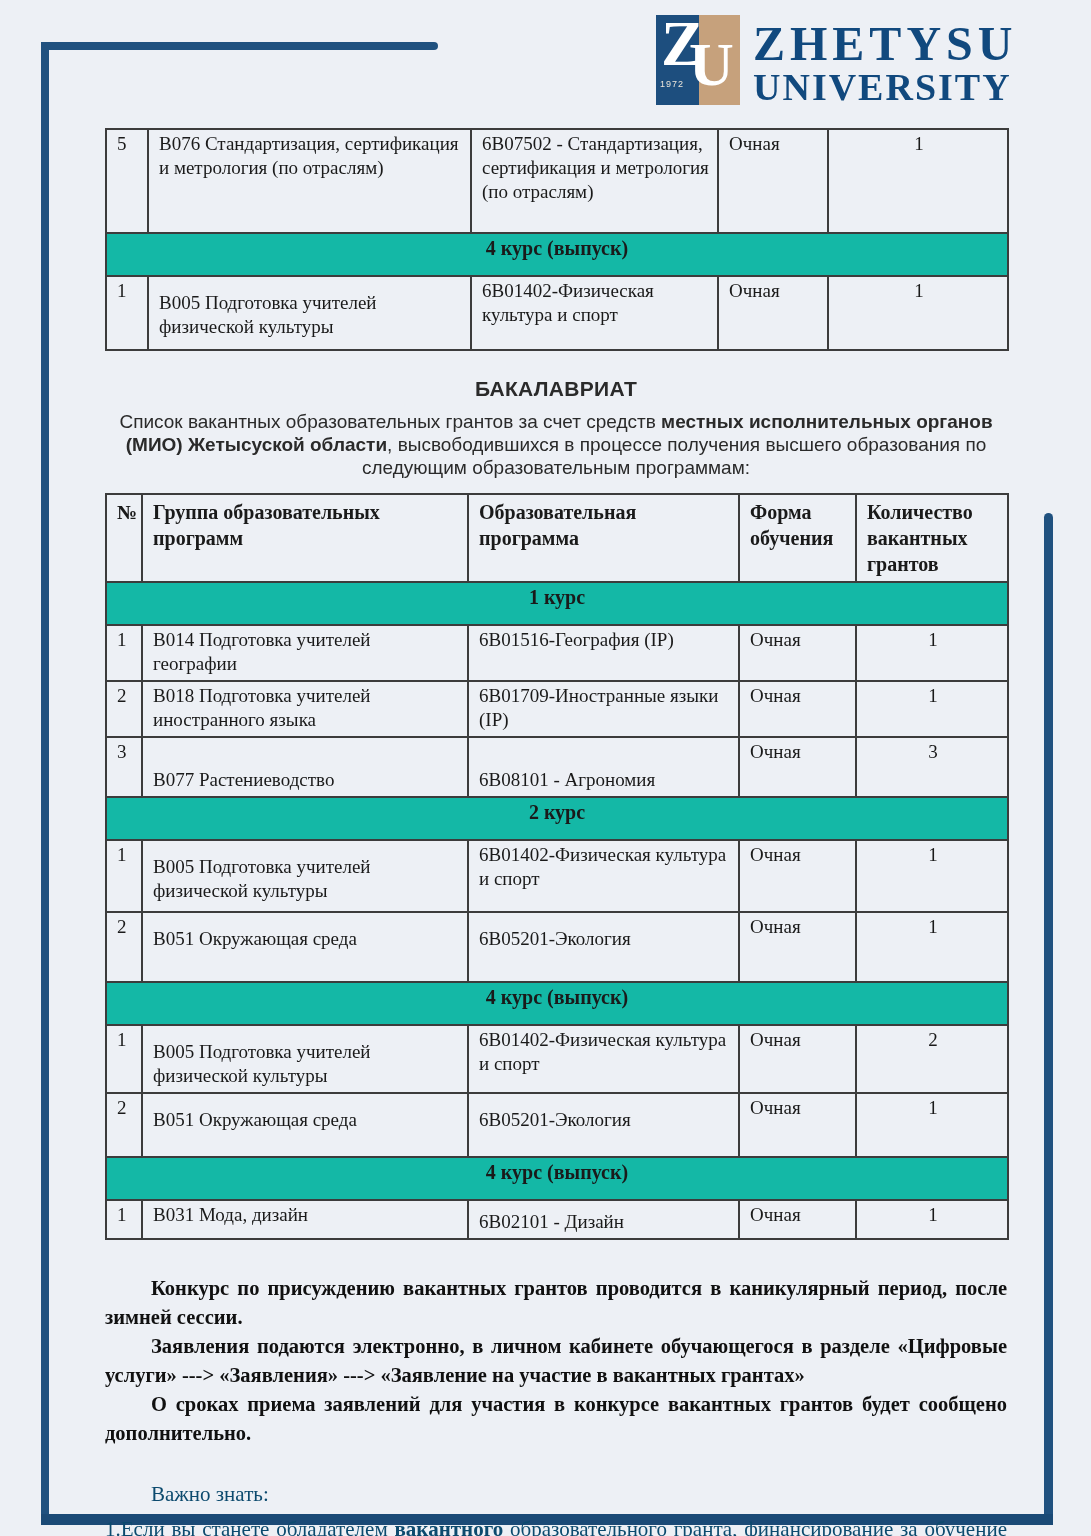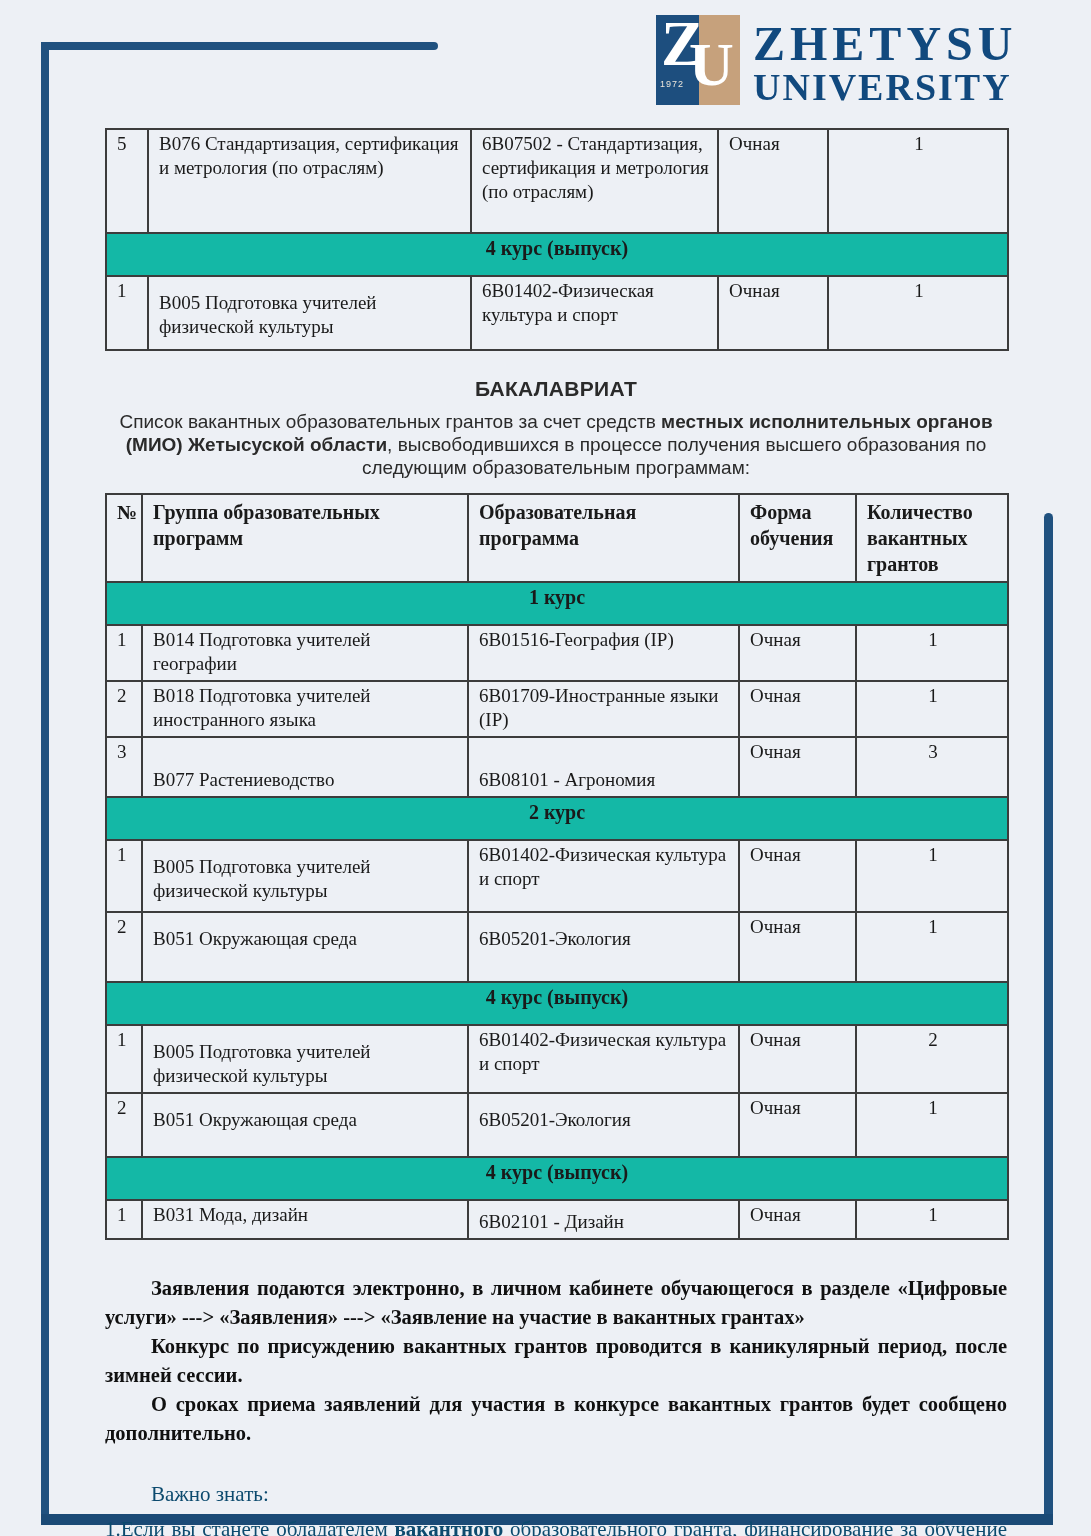--- a/index.html
+++ b/index.html
@@ -210,22 +210,22 @@
           <td class="c-num">1</td>
           <td class="c-group">В031  Мода,  дизайн</td>
           <td class="c-prog" style="padding-top:9px;">6В02101  - Дизайн</td>
           <td class="c-form">Очная</td>
           <td class="c-count">1</td>
         </tr>
       </tbody>
     </table>
 
     <div class="notes">
+      <p>Конкурс по присуждению вакантных грантов проводится в каникулярный период, после зимней сессии.</p>
       <p>Заявления подаются электронно, в личном кабинете обучающегося в разделе «Цифровые услуги» ---&gt; «Заявления» ---&gt; «Заявление на участие в вакантных грантах»</p>
-      <p>Конкурс по присуждению вакантных грантов проводится в каникулярный период, после зимней сессии.</p>
       <p>О сроках приема заявлений для участия в конкурсе вакантных грантов будет сообщено дополнительно.</p>
     </div>
 
     <div class="important">
       <p class="imp-label">Важно знать:</p>
       <p class="imp-item"><span>1.Если вы станете обладателем </span><b>вакантного</b><span> образовательного гранта, финансирование за обучение МНВО РК и МИО Жетысуской  области будут  производить</span></p>
     </div>
 
   </div>
 </div>

